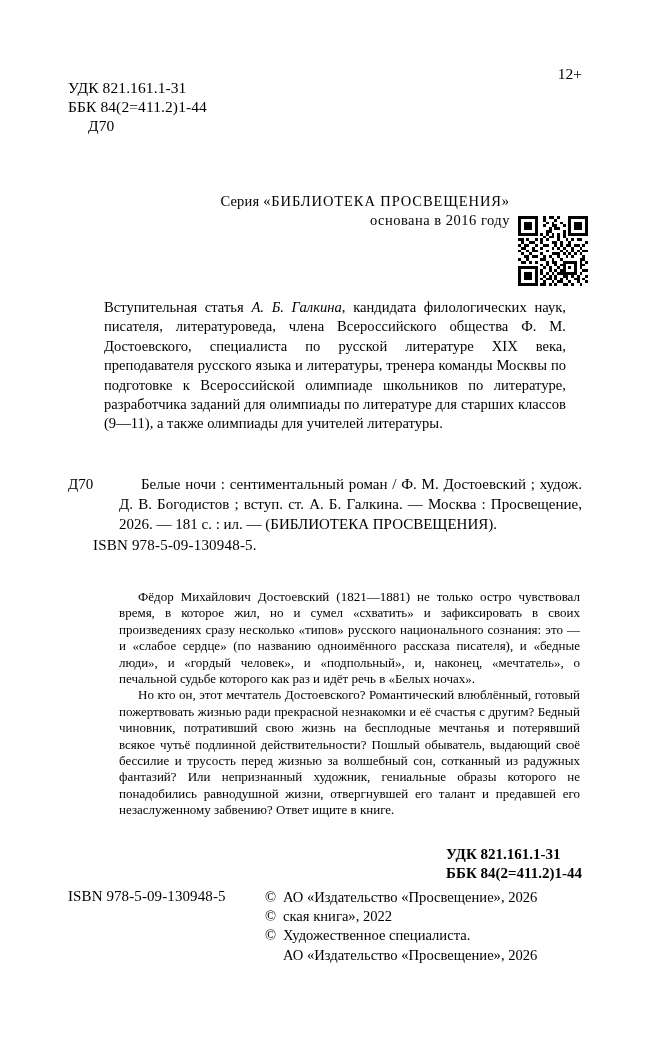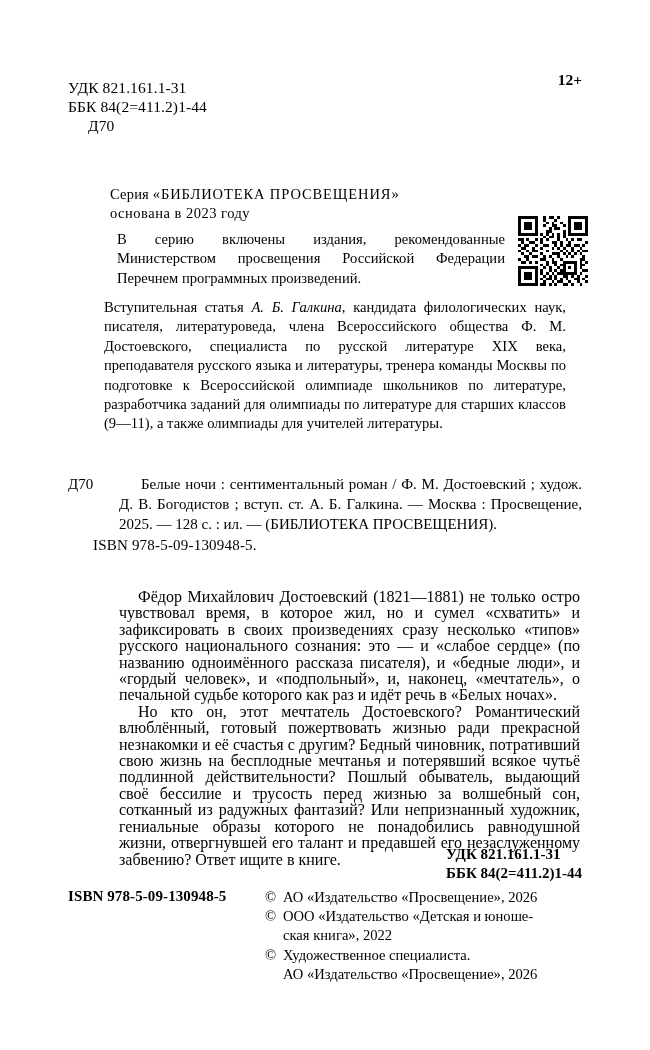--- a/index.html
+++ b/index.html
@@ -30,33 +30,32 @@
     font-size: 15.5px;
     line-height: 19px;
     letter-spacing: .1px;
     white-space: nowrap;
   }
   .udk-block .indent { padding-left: 20px; display: block; }
 
   .age-rating {
     position: absolute;
     right: 68px;
-    top: 70px;
+    top: 64px;
     font-size: 15.5px;
     line-height: 19px;
-    font-weight: bold;
   }
 
   
   .series-block {
     position: absolute;
     left: 110px;
-    top: 185px;
+    top: 192px;
     width: 400px;
-    text-align: left;
+    text-align: right;
     line-height: 19px;
   }
   .series-line-1 {
     font-size: 14.5px;
     letter-spacing: .2px;
   }
   .series-caps {
     letter-spacing: .9px;
   }
   .series-line-2 {
@@ -134,21 +133,21 @@
     line-height: 20.2px;
     letter-spacing: .2px;
   }
 
   
   .annotation {
     position: absolute;
     left: 119px;
     top: 589px;
     width: 461px;
-    font-size: 16px;
+    font-size: 13px;
     line-height: 16.4px;
     text-align: justify;
   }
   .annotation p {
     margin: 0;
     text-indent: 19px;
   }
 
   
   .udk-bottom {
@@ -161,21 +160,21 @@
     font-weight: bold;
     white-space: nowrap;
   }
 
   
   .isbn-bottom {
     position: absolute;
     left: 68px;
     top: 888px;
     font-size: 15px;
-    font-weight: bold;
+    font-weight: normal;
     letter-spacing: .1px;
     white-space: nowrap;
   }
   .copyright-block {
     position: absolute;
     left: 265px;
     top: 888px;
     width: 320px;
     font-size: 14.6px;
     line-height: 19.2px;
@@ -203,21 +202,21 @@
   <div class="udk-block">
     <span>УДК 821.161.1-31</span><br>
     <span>ББК 84(2=411.2)1-44</span>
     <span class="indent">Д70</span>
   </div>
 
   <div class="age-rating">12+</div>
 
   <div class="series-block">
     <div class="series-line-1"><span>Серия </span><span class="series-caps">«БИБЛИОТЕКА ПРОСВЕЩЕНИЯ»</span></div>
-    <div class="series-line-2">основана в 2023 году</div>
+    <div class="series-line-2">основана в 2016 году</div>
   </div>
 
   <div class="qr-wrap">
     <svg viewBox="0 0 25 25" shape-rendering="crispEdges">
       <rect x="0" y="0" width="25" height="25" fill="#ffffff"></rect>
       <g fill="#000000">
 
         <rect x="0" y="0" width="7" height="1"></rect>
           <rect x="0" y="6" width="7" height="1"></rect>
         <rect x="0" y="0" width="1" height="7"></rect>
@@ -373,28 +372,27 @@
         <rect x="8" y="24" width="2" height="1"></rect>
           <rect x="11" y="24" width="1" height="1"></rect>
         <rect x="13" y="24" width="1" height="1"></rect>
           <rect x="16" y="24" width="2" height="1"></rect>
         <rect x="19" y="24" width="1" height="1"></rect>
           <rect x="22" y="24" width="1" height="1"></rect>
       </g>
     </svg>
   </div>
 
-  <div class="para para-series-note">В серию включены издания, рекомендованные Министерством просвещения Российской Федерации Перечнем программных произведений.</div>
 
   <div class="para para-intro-article"><span>Вступительная статья </span><span class="nm">А. Б. Галкина</span><span>, кандидата филологических наук, писателя, литературоведа, члена Всероссийского общества Ф. М. Достоевского, специалиста по русской литературе XIX века, преподавателя русского языка и литературы, тренера команды Москвы по подготовке к Всероссийской олимпиаде школьников по литературе, разработчика заданий для олимпиады по литературе для старших классов (9—11), а также олимпиады для учителей литературы.</span></div>
 
   <div class="biblio">
     <div class="biblio-body">
       <div class="biblio-shelf">Д70</div>
-      <div class="biblio-desc">Белые ночи : сентиментальный роман / Ф. М. Достоевский ; худож. Д. В. Богодистов ; вступ. ст. А. Б. Галкина. — Москва : Просвещение, 2025. — 128 с. : ил. — (БИБЛИОТЕКА ПРОСВЕЩЕНИЯ).</div>
+      <div class="biblio-desc">Белые ночи : сентиментальный роман / Ф. М. Достоевский ; худож. Д. В. Богодистов ; вступ. ст. А. Б. Галкина. — Москва : Просвещение, 2026. — 181 с. : ил. — (БИБЛИОТЕКА ПРОСВЕЩЕНИЯ).</div>
     </div>
     <div class="biblio-isbn">ISBN 978-5-09-130948-5.</div>
   </div>
 
   <div class="annotation">
     <p>Фёдор Михайлович Достоевский (1821—1881) не только остро чувствовал время, в которое жил, но и сумел «схватить» и зафиксировать в своих произведениях сразу несколько «типов» русского национального сознания: это — и «слабое сердце» (по названию одноимённого рассказа писателя), и «бедные люди», и «гордый человек», и «подпольный», и, наконец, «мечтатель», о печальной судьбе которого как раз и идёт речь в «Белых ночах».</p>
     <p>Но кто он, этот мечтатель Достоевского? Романтический влюблённый, готовый пожертвовать жизнью ради прекрасной незнакомки и её счастья с другим? Бедный чиновник, потративший свою жизнь на бесплодные мечтанья и потерявший всякое чутьё подлинной действительности? Пошлый обыватель, выдающий своё бессилие и трусость перед жизнью за волшебный сон, сотканный из радужных фантазий? Или непризнанный художник, гениальные образы которого не понадобились равнодушной жизни, отвергнувшей его талант и предавшей его незаслуженному забвению? Ответ ищите в книге.</p>
   </div>
 
   <div class="udk-bottom">
@@ -404,21 +402,20 @@
 
   <div class="isbn-bottom">ISBN 978-5-09-130948-5</div>
 
   <div class="copyright-block">
     <span class="cp-row">
       <span class="cp-mark">©</span>
       <span>АО «Издательство «Просвещение», 2026</span>
     </span>
     <span class="cp-row">
       <span class="cp-mark">©</span>
-      <span>ООО «Издательство «Детская и юноше-</span>
     </span>
     <span class="cp-cont">ская книга», 2022</span>
     <span class="cp-row">
       <span class="cp-mark">©</span>
       <span>Художественное специалиста.</span>
     </span>
     <span class="cp-cont">АО «Издательство «Просвещение», 2026</span>
   </div>
 
 </div>

